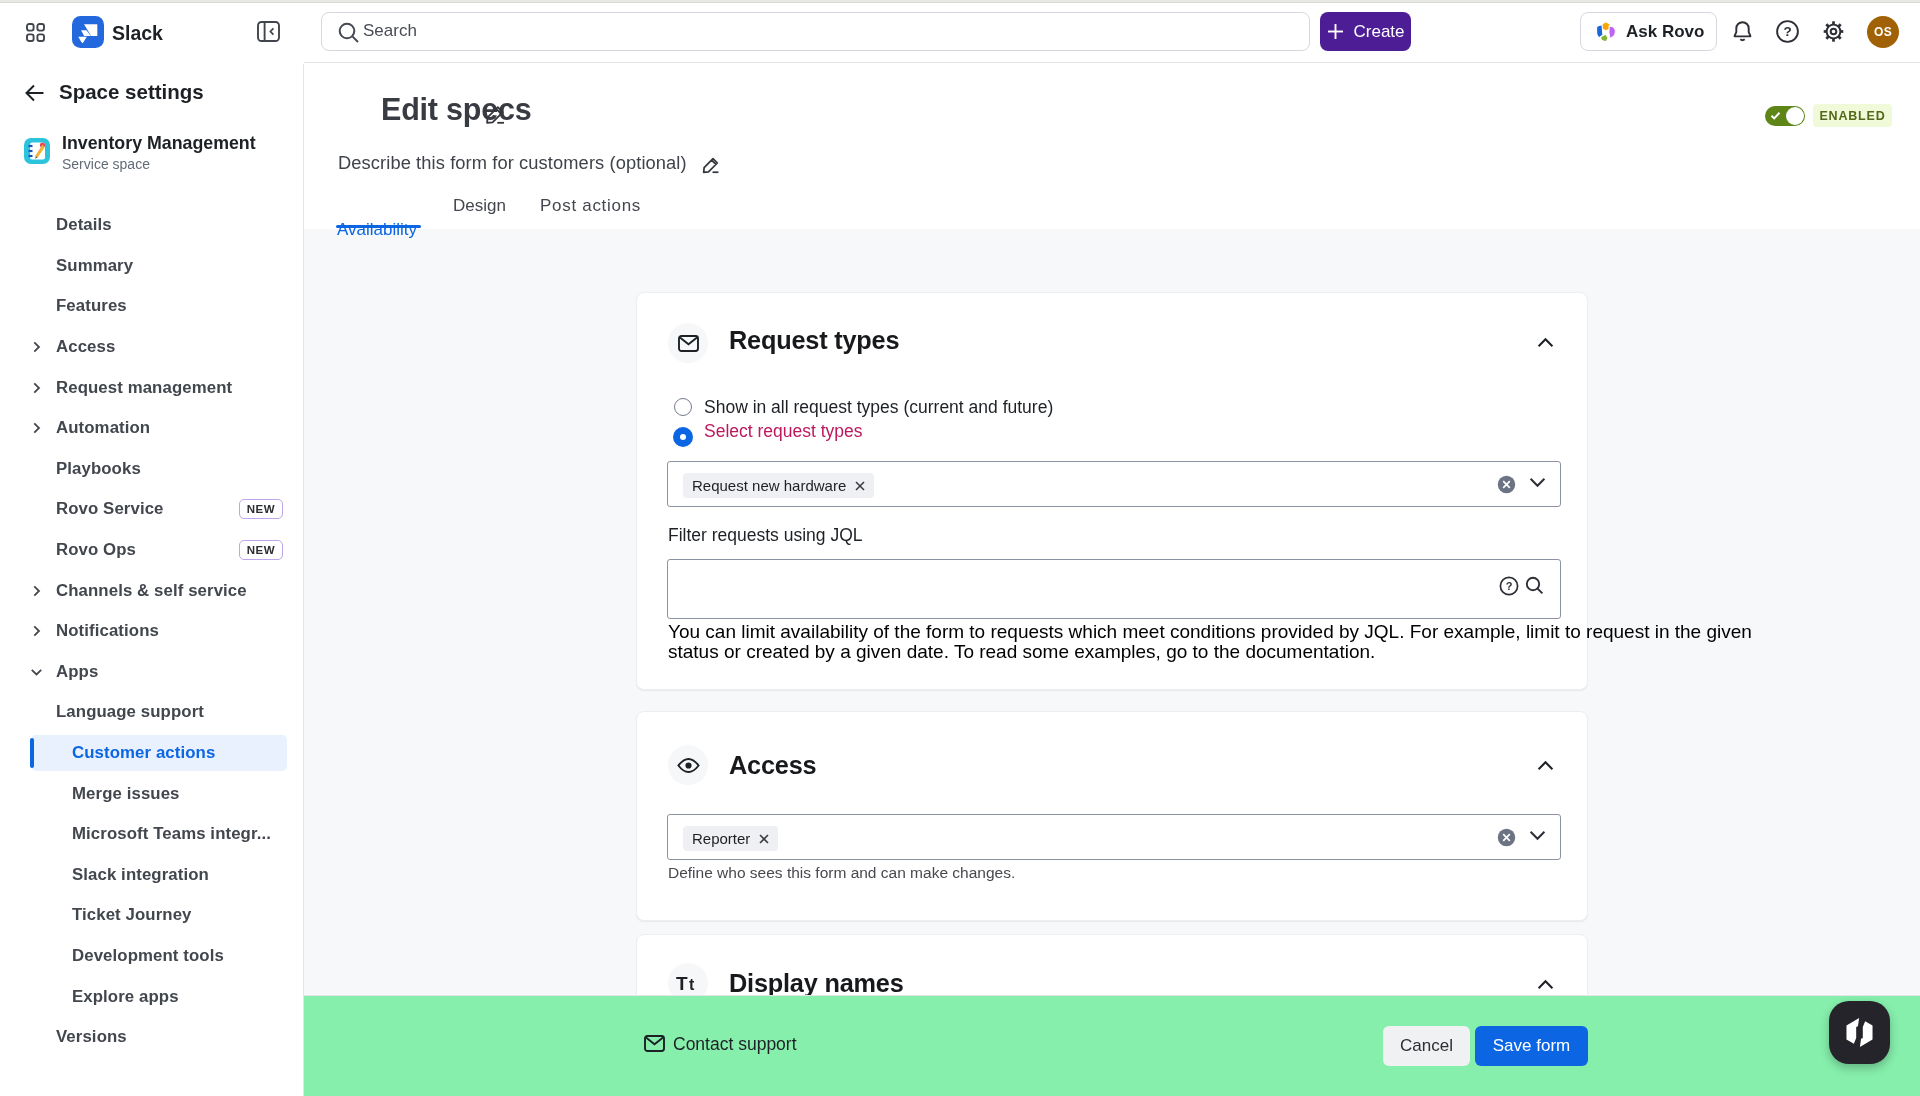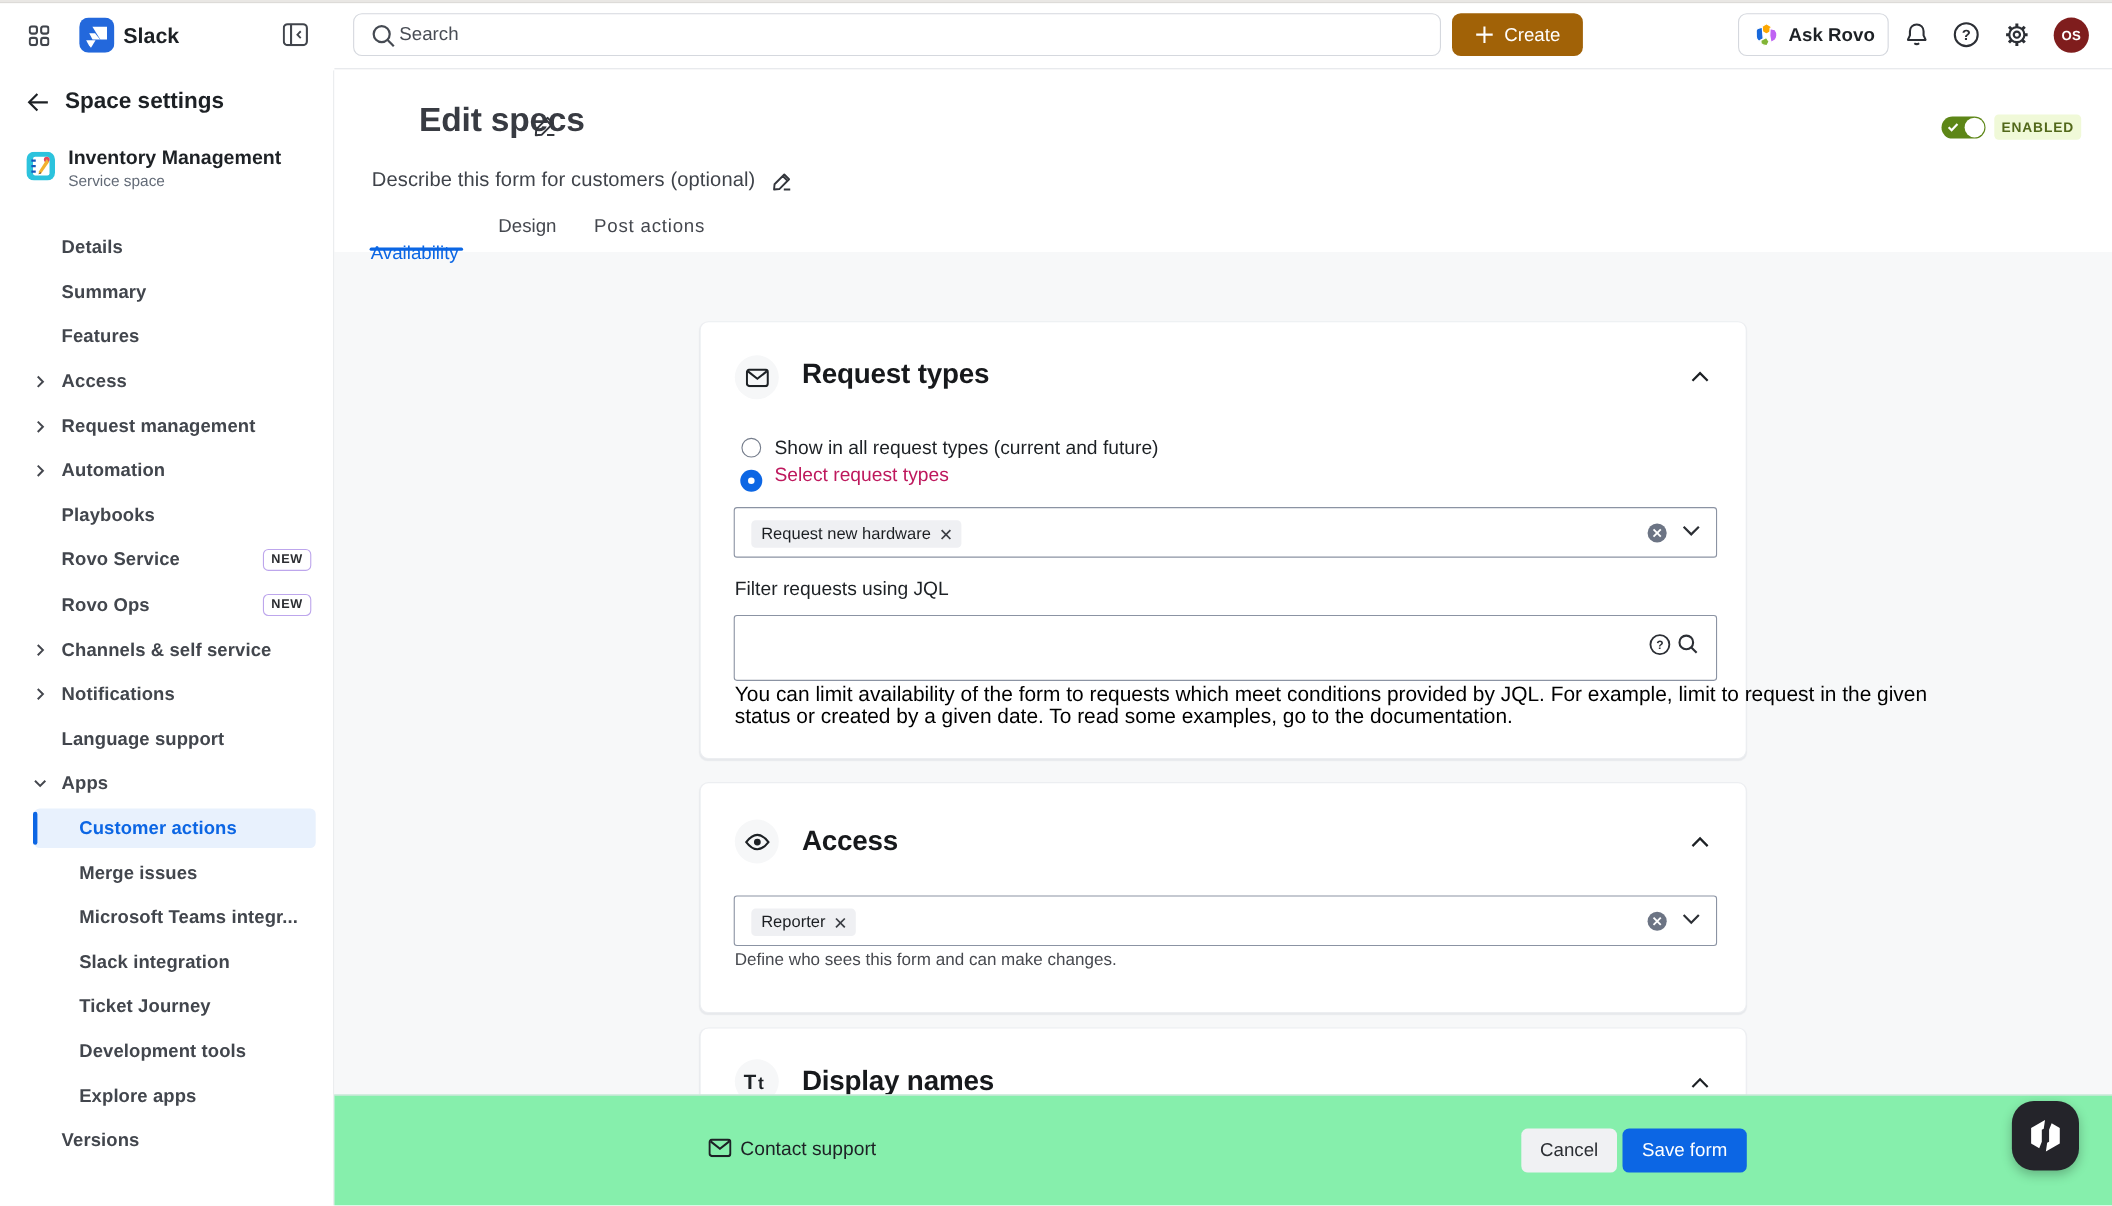--- a/index.html
+++ b/index.html
@@ -12,24 +12,24 @@
 
 #topbar { left:0; top:3px; width:1920px; height:61px; background:#fff; }
 #topbar-border { left:304px; top:62px; width:1616px; height:1px; background:#e3e5e9; }
 .gridicon { left:26px; top:23px; }
 #jiralogo { left:72px; top:16px; width:32px; height:32px; }
 #jiratext { left:112px; top:22px; font-size:19.5px; font-weight:bold; color:#1d2125; }
 #collapseicon { left:257px; top:21px; }
 #searchbox { left:321px; top:12px; width:989px; height:39px; border:1px solid #d5d8de; border-radius:8px; background:#fff; }
 #searchbox svg { position:absolute; left:13px; top:6px; }
 #searchbox span { position:absolute; left:41px; top:8px; font-size:17px; color:#484c54; }
-#createbtn { left:1320px; top:12px; width:119px; height:39px; background:#a16207; border-radius:8px; color:#fff; font-size:17px; display:flex; align-items:center; justify-content:center; gap:8px; }
+#createbtn { left:1320px; top:12px; width:91px; height:39px; background:#4c1d95; border-radius:8px; color:#fff; font-size:17px; display:flex; align-items:center; justify-content:center; gap:8px; }
 #askrovo { left:1580px; top:12px; width:137px; height:39px; border:1px solid #d5d8de; border-radius:8px; background:#fff; display:flex; align-items:center; padding-left:14px; gap:9px; }
 #askrovo b { font-size:17px; color:#1d2125; font-weight:bold; }
-#avatar { left:1867px; top:16px; width:32px; height:32px; border-radius:50%; background:#7f1d1d; color:#fff; font-size:12px; font-weight:bold; display:flex; align-items:center; justify-content:center; letter-spacing:.3px; }
+#avatar { left:1867px; top:16px; width:32px; height:32px; border-radius:50%; background:#a16207; color:#fff; font-size:12px; font-weight:bold; display:flex; align-items:center; justify-content:center; letter-spacing:.3px; }
 
 #sidebar { left:0; top:64px; width:304px; height:1032px; background:#fff; border-right:1px solid #e3e5e9; }
 #backrow { position:absolute; left:0; top:14px; width:304px; height:30px; }
 #backrow svg { position:absolute; left:24px; top:5px; }
 #backrow b { position:absolute; left:59px; top:2px; font-size:20.5px; color:#1d2125; font-weight:bold; }
 #spacehead { position:absolute; left:0; top:62px; width:304px; height:56px; }
 #spacehead .sicon { position:absolute; left:24px; top:12px; }
 #spacehead .t1 { position:absolute; left:62px; top:7px; font-size:17.8px; font-weight:bold; color:#1d2125; }
 #spacehead .t2 { position:absolute; left:62px; top:30px; font-size:14px; color:#636b77; }
 .nav { position:absolute; left:0; top:141px; width:304px; }
@@ -210,27 +210,27 @@
           </svg>
           <span class="lbl">Channels &amp; self service</span>
         </div>
     <div class="navitem">
           <svg class="chev" width="15" height="15" viewBox="0 0 15 15" fill="none" stroke="#44474e" stroke-width="1.8">
             <path d="M5.3 2.8 L10 7.5 L5.3 12.2"></path>
           </svg>
           <span class="lbl">Notifications</span>
         </div>
     <div class="navitem">
+          <svg class="chev" width="15" height="15" viewBox="0 0 15 15" fill="none" stroke="#44474e" stroke-width="1.8">
+            <path d="M2.8 5.3 L7.5 10 L12.2 5.3"></path>
+          </svg>
+          <span class="lbl">Apps</span>
+        </div>
+    <div class="navitem">
           <span class="lbl">Language support</span>
-        </div>
-    <div class="navitem">
-          <svg class="chev" width="15" height="15" viewBox="0 0 15 15" fill="none" stroke="#44474e" stroke-width="1.8">
-            <path d="M2.8 5.3 L7.5 10 L12.2 5.3"></path>
-          </svg>
-          <span class="lbl">Apps</span>
         </div>
     <div class="navitem sel">
           <span class="hl"></span>
           <span class="bar"></span>
           <span class="lbl lbl2">Customer actions</span>
         </div>
     <div class="navitem">
           <span class="lbl lbl2">Merge issues</span>
         </div>
     <div class="navitem">

